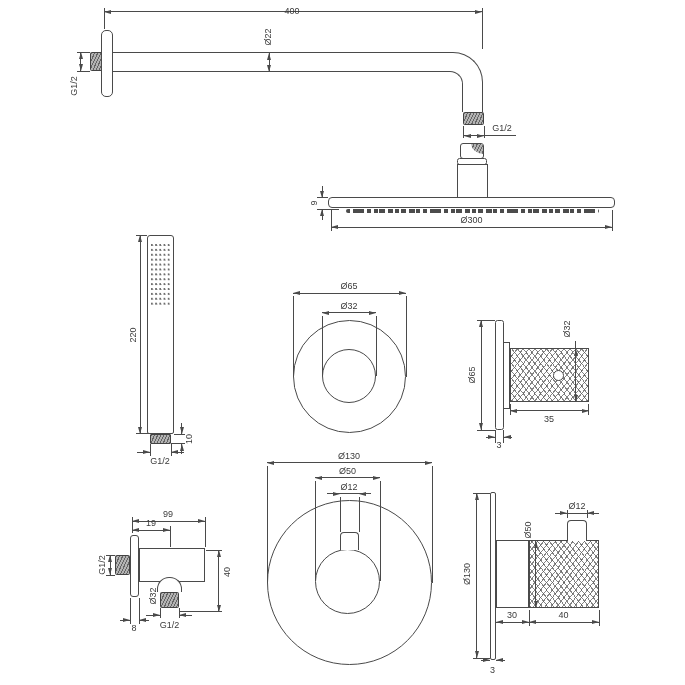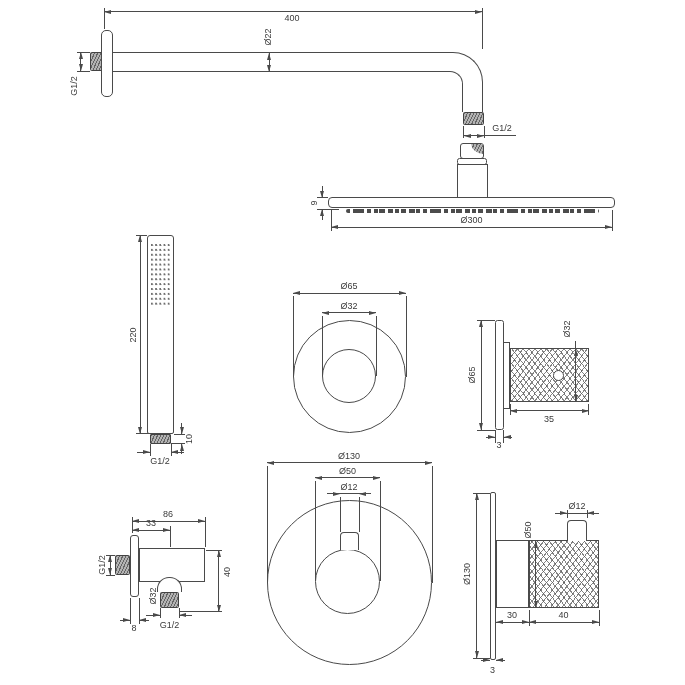--- a/index.html
+++ b/index.html
@@ -38,21 +38,21 @@
 
 <div class="cv">
 
   <div class="vw">
 
     <div class="ln" style="left:104px;top:8px;width:1px;height:21px"></div>
     <div class="ln" style="left:482px;top:8px;width:1px;height:41px"></div>
     <div class="ln" style="left:104px;top:11px;width:378px;height:1px"></div>
     <div class="ah ah-l" style="left:104px;top:9.5px"></div>
     <div class="ah ah-r" style="left:475px;top:9.5px"></div>
-    <span class="t" style="left:292px;top:18px">400</span>
+    <span class="t" style="left:292px;top:11px">400</span>
 
     <div class="hz" style="left:89.5px;top:51.5px;width:13px;height:19.5px;border-radius:1.5px"></div>
     <div class="bx" style="left:101px;top:30px;width:12px;height:67px;border-radius:5px"></div>
 
     <div class="bend" style="left:112px;top:51.5px;width:371px;height:60px;border-top-right-radius:30px"></div>
     <div class="bend" style="left:112px;top:71px;width:351px;height:40.5px;border-top-right-radius:13px"></div>
 
     <div class="ln" style="left:268.5px;top:52.5px;width:1px;height:19px"></div>
     <div class="ah ah-u" style="left:267px;top:52.5px"></div>
     <div class="ah ah-d" style="left:267px;top:64.5px"></div>
@@ -181,27 +181,27 @@
     <span class="t" style="left:499px;top:444.5px">3</span>
   </div>
 
   <div class="vw">
 
     <div class="ln" style="left:131.5px;top:517px;width:1px;height:16px"></div>
     <div class="ln" style="left:205px;top:517px;width:1px;height:30px"></div>
     <div class="ln" style="left:131.5px;top:520.5px;width:73.5px;height:1px"></div>
     <div class="ah ah-l" style="left:131.5px;top:519px"></div>
     <div class="ah ah-r" style="left:198px;top:519px"></div>
-    <span class="t" style="left:168px;top:514px">86</span>
+    <span class="t" style="left:168px;top:514px">99</span>
 
     <div class="ln" style="left:170px;top:526px;width:1px;height:21px"></div>
     <div class="ln" style="left:131.5px;top:529.5px;width:38.5px;height:1px"></div>
     <div class="ah ah-l" style="left:131.5px;top:528px"></div>
     <div class="ah ah-r" style="left:163px;top:528px"></div>
-    <span class="t" style="left:151px;top:523px">33</span>
+    <span class="t" style="left:151px;top:523px">19</span>
 
     <div class="hz" style="left:115px;top:555px;width:15px;height:20px;border-radius:1.5px"></div>
     <div class="bx" style="left:130px;top:535px;width:8.5px;height:62px;border-radius:3px"></div>
     <div class="bx" style="left:138.5px;top:548px;width:66.5px;height:34px"></div>
     <div class="bx" style="left:156.5px;top:576.5px;width:25px;height:15.5px;border-radius:12px 12px 0 0;border-bottom:none"></div>
     <div class="hz" style="left:159.5px;top:591.5px;width:19px;height:16.5px;border-radius:1.5px"></div>
 
     <div class="ln" style="left:106px;top:555px;width:9px;height:1px"></div>
     <div class="ln" style="left:106px;top:574.5px;width:9px;height:1px"></div>
     <div class="ln" style="left:109.5px;top:555px;width:1px;height:20px"></div>

